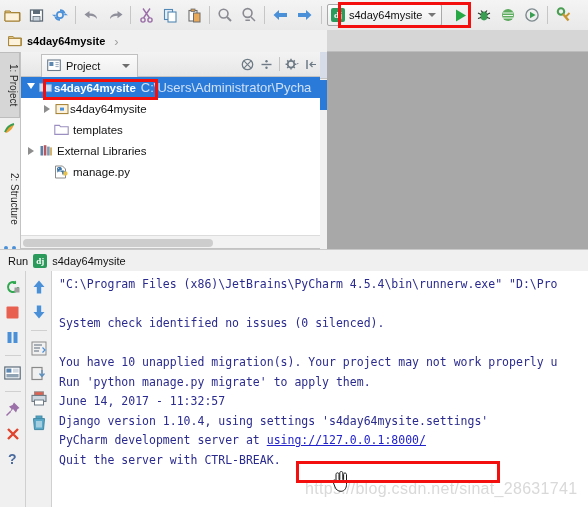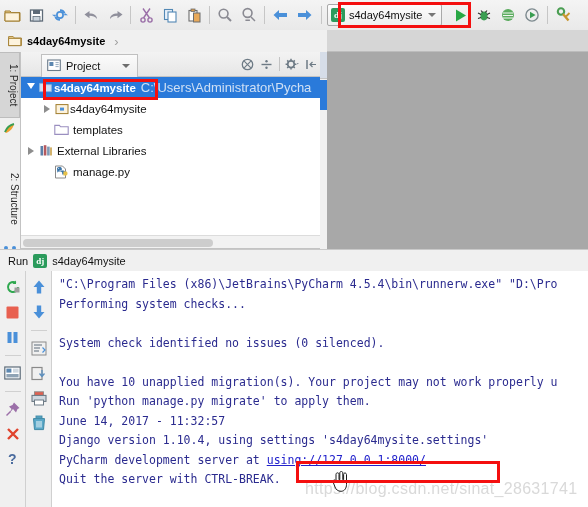--- a/index.html
+++ b/index.html
@@ -565,21 +565,20 @@
           <svg width="14" height="16" viewBox="0 0 14 16">
             <path d="M1.5 3.6h11l-1 11h-9z" fill="#5aa8c8" stroke="#3f89a5" stroke-width="1"></path>
             <rect x="4" y="1" width="6" height="2.2" fill="#5aa8c8" stroke="#3f89a5" stroke-width="0.9"></rect>
             <path d="M5 6v6.5M7 6v6.5M9 6v6.5" stroke="#ffffff" stroke-width="0.9"></path>
           </svg>
         </div>
       </div>
 
       <div class="console">
         <div class="cline">"C:\Program Files (x86)\JetBrains\PyCharm 4.5.4\bin\runnerw.exe" "D:\Pro</div>
-        <div class="cline">Performing system checks...</div>
         <div class="cline"></div>
         <div class="cline">System check identified no issues (0 silenced).</div>
         <div class="cline"></div>
         <div class="cline">You have 10 unapplied migration(s). Your project may not work properly u</div>
         <div class="cline">Run 'python manage.py migrate' to apply them.</div>
         <div class="cline">June 14, 2017 - 11:32:57</div>
         <div class="cline">Django version 1.10.4, using settings 's4day64mysite.settings'</div>
         <div class="cline"><span>PyCharm development server at </span><span class="clink">using://127.0.0.1:8000/</span></div>
         <div class="cline">Quit the server with CTRL-BREAK.</div>
       </div>

